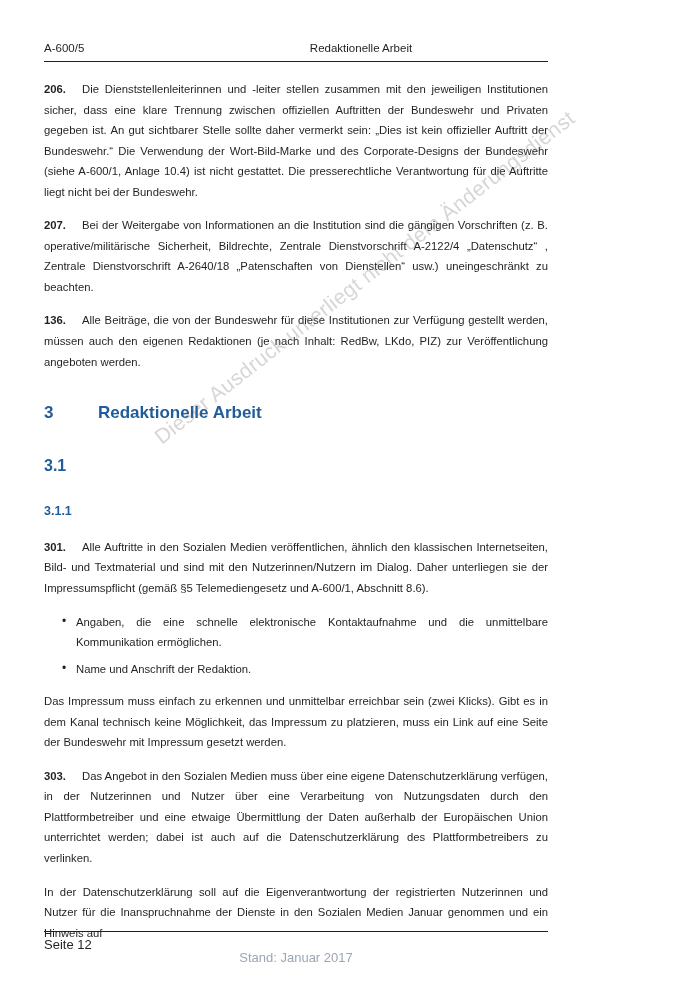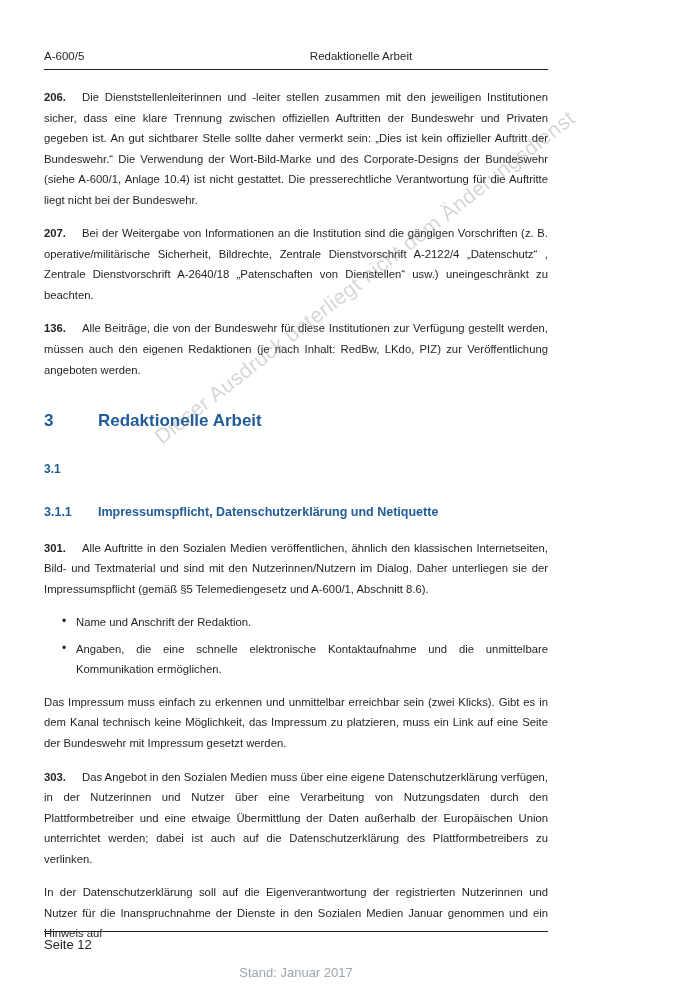--- a/index.html
+++ b/index.html
@@ -13,21 +13,21 @@
     font-family: "Liberation Sans", sans-serif;
     color: #000000;
     position: relative;
     overflow: hidden;
   }
   .page {
     position: relative;
     width: 592px;
     height: 990px;
     box-sizing: border-box;
-    padding: 16px 44px;
+    padding: 8px 44px;
   }
 
   
   .header {
     position: relative;
     padding-top: 34px;
     display: flex;
     align-items: baseline;
     font-size: 11.5px;
     color: #231f20;
@@ -73,35 +73,36 @@
     font-size: 17px;
     font-weight: bold;
     margin: 26px 0 20px 0;
     display: flex;
     align-items: baseline;
   }
   h1.h-chapter .hnum { width: 54px; display: inline-block; }
 
   h2.h-section {
     color: #1f5c99;
-    font-size: 12px;
+    font-size: 16px;
     font-weight: bold;
     margin: 22px 0 16px 0;
     display: flex;
     align-items: baseline;
   }
   h2.h-section .hnum { width: 54px; display: inline-block; }
 
   h3.h-sub {
     color: #1f5c99;
     font-size: 12.5px;
     font-weight: bold;
     margin: 20px 0 14px 0;
     display: flex;
     align-items: baseline;
+    gap: 33px;
   }
   h3.h-sub .hnum { width: 54px; display: inline-block; }
 
   
   ul.bullets {
     margin: 0 0 12px 0;
     padding-left: 18px;
     list-style: none;
   }
   ul.bullets li {
@@ -130,21 +131,21 @@
     position: absolute;
     left: 44px;
     bottom: 38px;
     font-size: 13px;
     color: #231f20;
   }
   .footer-center {
     position: absolute;
     left: 0;
     right: 0;
-    bottom: 10px;
+    bottom: 25px;
     text-align: center;
     font-size: 13px;
     color: #9aa7b4;
   }
 
   
   .watermark {
     position: absolute;
     left: 150px;
     top: 430px;
@@ -187,31 +188,30 @@
       <span class="hnum">3</span>
       <span>Redaktionelle Arbeit</span>
     </h1>
 
     <h2 class="h-section">
       <span class="hnum">3.1</span>
     </h2>
 
     <h3 class="h-sub">
       <span class="hnum">3.1.1</span>
-      <span>Impressumspflicht, Datenschutzerklärung und Netiquette</span>
     </h3>
 
     <p class="para">
       <span class="num">301.</span><span>Alle Auftritte in den Sozialen Medien veröffentlichen, ähnlich den klassischen Internetseiten, Bild- und Textmaterial und sind mit den Nutzerinnen/Nutzern im Dialog. Daher unterliegen sie der Impressumspflicht (gemäß §5 Telemediengesetz und A-600/1, Abschnitt 8.6).</span>
     </p>
 
 
     <ul class="bullets">
+      <li>Angaben, die eine schnelle elektronische Kontaktaufnahme und die unmittelbare Kommunikation ermöglichen.</li>
       <li>Name und Anschrift der Redaktion.</li>
-      <li>Angaben, die eine schnelle elektronische Kontaktaufnahme und die unmittelbare Kommunikation ermöglichen.</li>
     </ul>
 
     <p class="plain">Das Impressum muss einfach zu erkennen und unmittelbar erreichbar sein (zwei Klicks). Gibt es in dem Kanal technisch keine Möglichkeit, das Impressum zu platzieren, muss ein Link auf eine Seite der Bundeswehr mit Impressum gesetzt werden.</p>
 
     <p class="para">
       <span class="num">303.</span><span>Das Angebot in den Sozialen Medien muss über eine eigene Datenschutzerklärung verfügen, in der Nutzerinnen und Nutzer über eine Verarbeitung von Nutzungsdaten durch den Plattformbetreiber und eine etwaige Übermittlung der Daten außerhalb der Europäischen Union unterrichtet werden; dabei ist auch auf die Datenschutzerklärung des Plattformbetreibers zu verlinken.</span>
     </p>
 
     <p class="plain">In der Datenschutzerklärung soll auf die Eigenverantwortung der registrierten Nutzerinnen und Nutzer für die Inanspruchnahme der Dienste in den Sozialen Medien Januar genommen und ein Hinweis auf</p>
 

